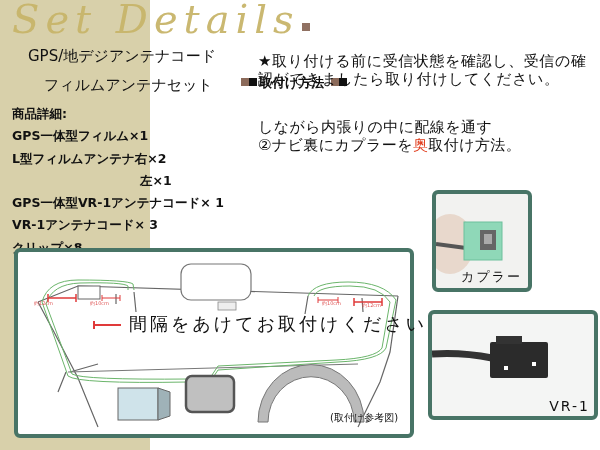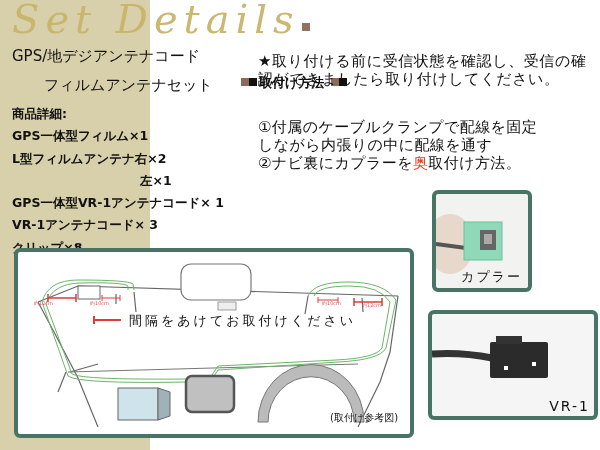--- a/index.html
+++ b/index.html
@@ -5,21 +5,21 @@
   * { margin: 0; padding: 0; box-sizing: border-box; }
   html, body { width: 600px; height: 450px; overflow: hidden; background: #ffffff; }
   body { position: relative; font-family: "DejaVu Sans", "Liberation Sans", sans-serif; color: #111; }
 
   .tan-bg { position: absolute; left: 0; top: 0; width: 150px; height: 450px; background: #d8d0aa; }
 
   .logo { position: absolute; left: 12px; top: -4px; font-family: "DejaVu Serif", serif; font-style: italic;
           font-size: 40px; color: #c8b56a; letter-spacing: 6px; white-space: nowrap; opacity: 0.95; }
   .logo-dot { display: inline-block; width: 8px; height: 8px; background: #8b6a5a; margin-left: 2px; vertical-align: 2px; }
 
-  .title1 { position: absolute; left: 12px; top: 47px; font-size: 15px; white-space: nowrap; }
+  .title1 { position: absolute; left: 28px; top: 47px; font-size: 15px; white-space: nowrap; }
   .title2 { position: absolute; left: 44px; top: 76px; font-size: 15px; white-space: nowrap; }
 
   .details { position: absolute; left: 12px; top: 103px; font-size: 12.5px; font-weight: bold; line-height: 22.3px; white-space: nowrap; }
   .details .indent { padding-left: 128px; }
 
   .section-head { position: absolute; left: 241px; top: 30px; font-size: 13px; font-weight: bold; white-space: nowrap; margin-top: 44px; }
   .sq { display: inline-block; width: 8px; height: 8px; vertical-align: 1px; }
   .sq.brown { background: #8b6a5a; }
   .sq.black { background: #111; margin-right: 2px; }
   .sq.after { margin-left: 2px; }
@@ -28,21 +28,21 @@
   .steps { position: absolute; left: 258px; top: 118px; width: 340px; font-size: 15px; line-height: 18px; letter-spacing: 0.4px; }
   .red { color: #e03a1a; }
 
   .frame { position: absolute; border: 4px solid #487466; border-radius: 6px; background: #fff; overflow: hidden; }
   .diagram { left: 14px; top: 248px; width: 400px; height: 190px; }
   .photo1 { left: 432px; top: 190px; width: 100px; height: 102px; background: #f2f2f0; }
   .photo2 { left: 428px; top: 310px; width: 170px; height: 110px; background: #f4f5f4; }
 
   .caption { position: absolute; font-size: 13px; letter-spacing: 2px; white-space: nowrap; }
   .diagram-note { position: absolute; left: 330px; top: 411px; font-size: 10px; font-weight: normal; white-space: nowrap; }
-  .gap-legend { position: absolute; left: 93px; top: 312px; font-size: 13px; letter-spacing: 3px; white-space: nowrap; }
+  .gap-legend { position: absolute; left: 93px; top: 312px; font-size: 18px; letter-spacing: 3px; white-space: nowrap; }
   .gap-legend .bar { display: inline-block; width: 28px; height: 2px; background: #e03a3a; vertical-align: 4px; margin-right: 8px; position: relative; }
   .gap-legend .bar::before { content: ""; position: absolute; left: 0; top: -3px; width: 2px; height: 8px; background: #e03a3a; }
   .dist { position: absolute; font-size: 5px; color: #e05a5a; white-space: nowrap; }
 </style>
 </head>
 <body>
 
 <div class="tan-bg"></div>
 
 <div class="logo"><span>Set Details</span><span class="logo-dot"></span></div>
@@ -61,21 +61,20 @@
 </div>
 
 <div class="section-head">
   <span class="sq brown"></span><span class="sq black"></span><span>取付け方法</span>
   <span class="sq brown after"></span><span class="sq black"></span>
 </div>
 
 <div class="note">★取り付ける前に受信状態を確認し、受信の確認ができましたら取り付けしてください。</div>
 
 <div class="steps">
-  <div>①付属のケーブルクランプで配線を固定</div>
   <div>しながら内張りの中に配線を通す</div>
   <div><span>②ナビ裏にカプラーを</span><span class="red">奥</span><span>取付け方法。</span></div>
 </div>
 
 <div class="frame diagram">
   <svg width="392" height="182" viewBox="0 0 392 182">
 
     <path d="M20 50 L60 34 L380 44" fill="none" stroke="#666" stroke-width="1.2"></path>
 
     <path d="M20 50 L36 80 L60 126 L80 175" fill="none" stroke="#666" stroke-width="1.2"></path>

